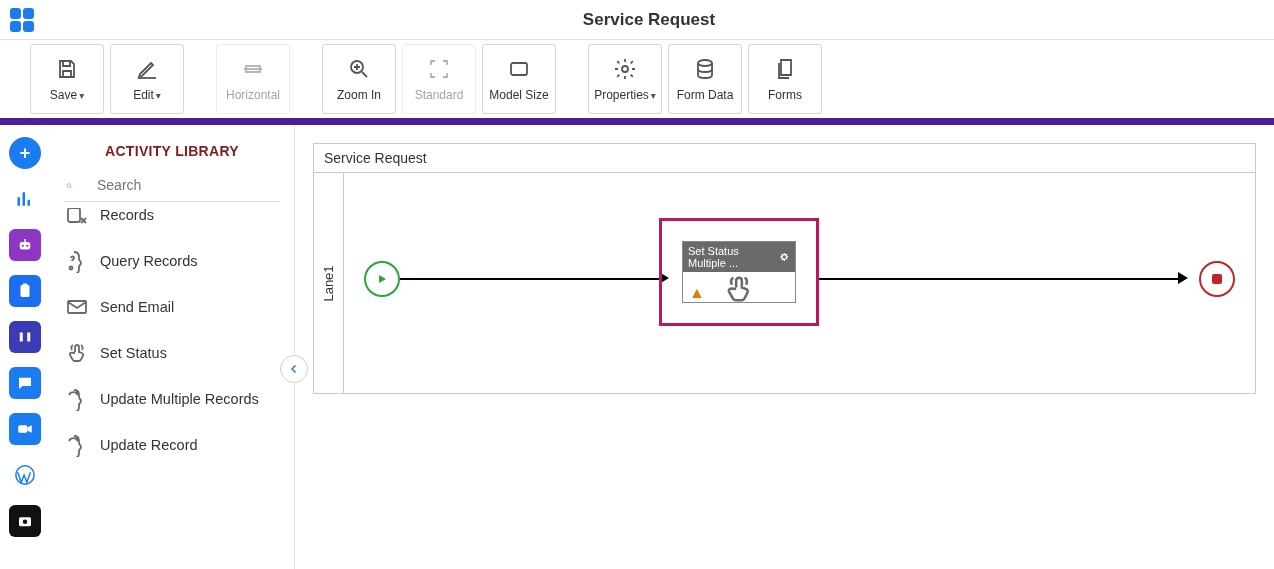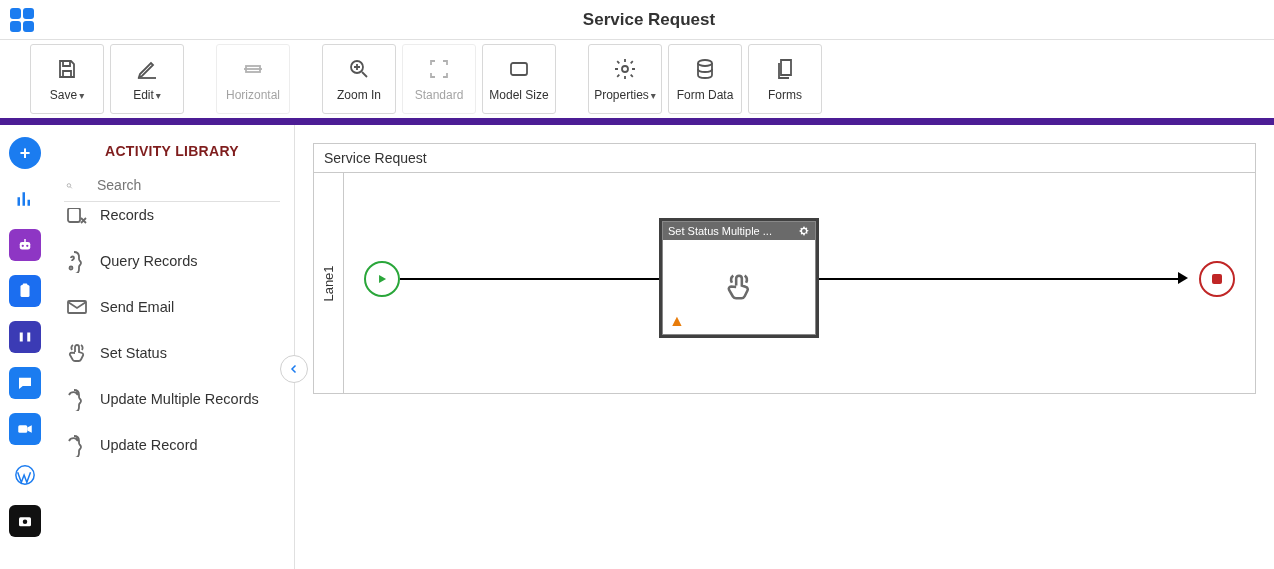--- a/index.html
+++ b/index.html
@@ -54,21 +54,21 @@
 .canvas-body { display:flex; height: 220px; }
 .lane-label { width: 30px; border-right: 1px solid #c9c9c9; display:flex; align-items:center; justify-content:center; }
 .lane-label span { transform: rotate(-90deg); font-size: 13px; color: #333; white-space:nowrap; }
 .lane { flex:1; position: relative; }
 
 .start-node { position:absolute; left: 20px; top: 88px; width: 36px; height:36px; border-radius:50%; border:2.5px solid #2aa63a; display:flex; align-items:center; justify-content:center; cursor:pointer; }
 .start-node svg { width:14px; height:14px; fill:#2aa63a; }
 .end-node { position:absolute; right: 20px; top: 88px; width: 36px; height:36px; border-radius:50%; border:2.5px solid #c02626; display:flex; align-items:center; justify-content:center; cursor:pointer; }
 .end-node div { width:10px; height:10px; background:#c02626; border-radius:2px; }
 
-.activity-node { position:absolute; left: 315px; top: 45px; width: 160px; height: 120px; border: 3px solid #404040; padding:0; }
+.activity-node { position:absolute; left: 315px; top: 45px; width: 160px; height: 108px; border: 3px solid #be185d; padding:20px; }
 .activity-inner { width:100%; height:100%; border:1px solid #888; background:#fff; display:flex; flex-direction:column; }
 .activity-title { background:#6a6a6a; color:#fff; font-size:11px; padding:3px 5px; display:flex; justify-content:space-between; align-items:center; }
 .activity-title svg { width:12px; height:12px; fill:#fff; }
 .activity-body { flex:1; display:flex; align-items:center; justify-content:center; position:relative; }
 .activity-body svg.tap { width:34px; height:34px; color:#6a6a6a; }
 .activity-body .warn { position:absolute; left:6px; bottom:4px; color:#e87c0a; font-size:16px; }
 
 .edge { position:absolute; height:2px; background:#000; }
 .edge.e1 { left: 56px; top: 105px; width: 263px; }
 .edge.e2 { left: 475px; top: 105px; width: 362px; }

